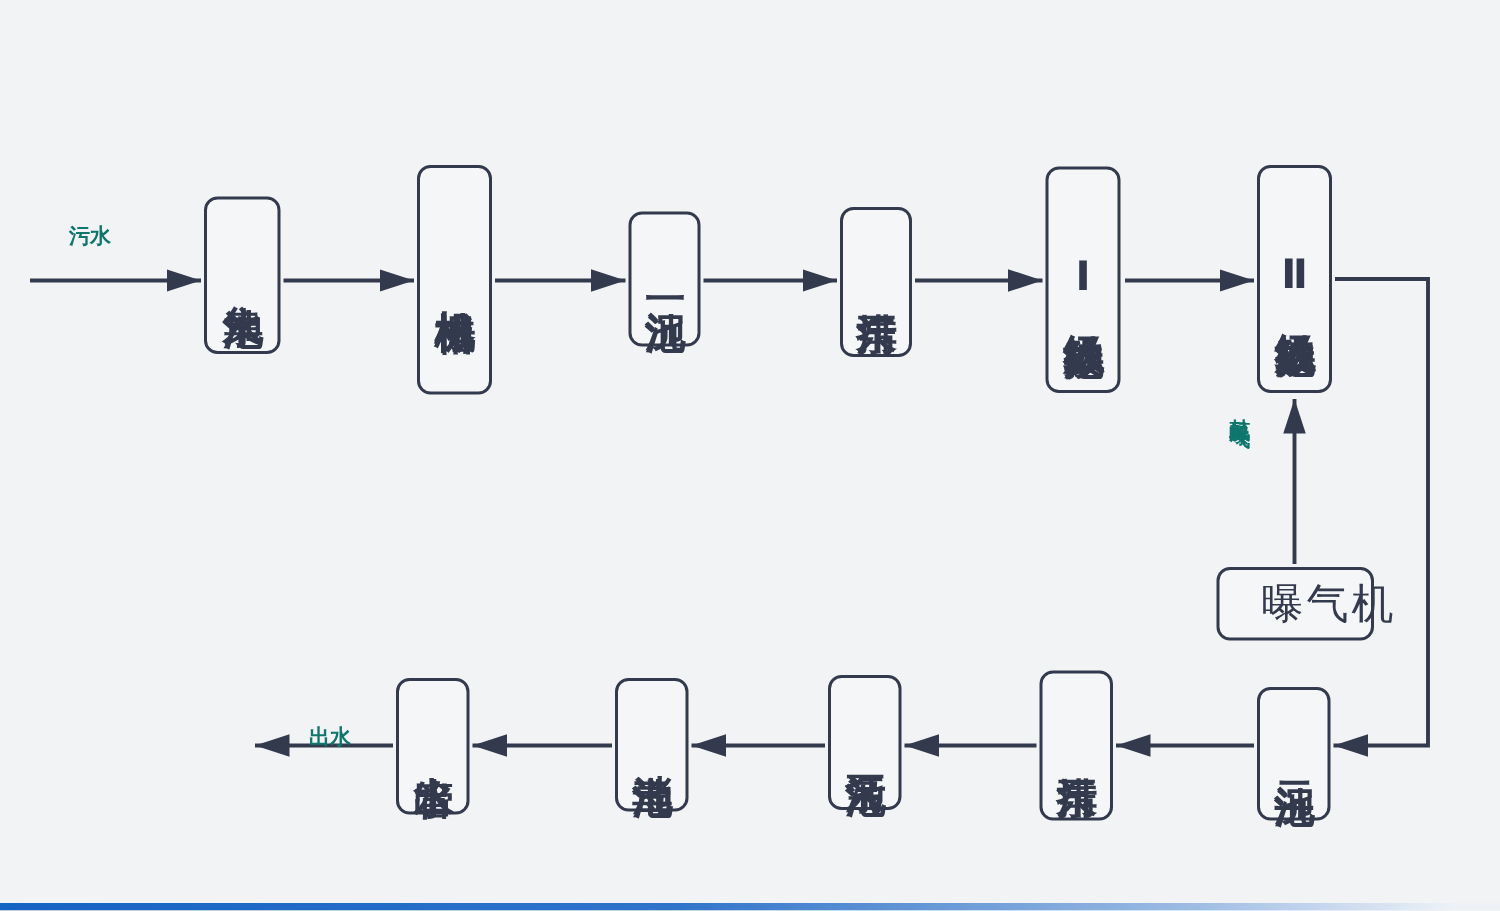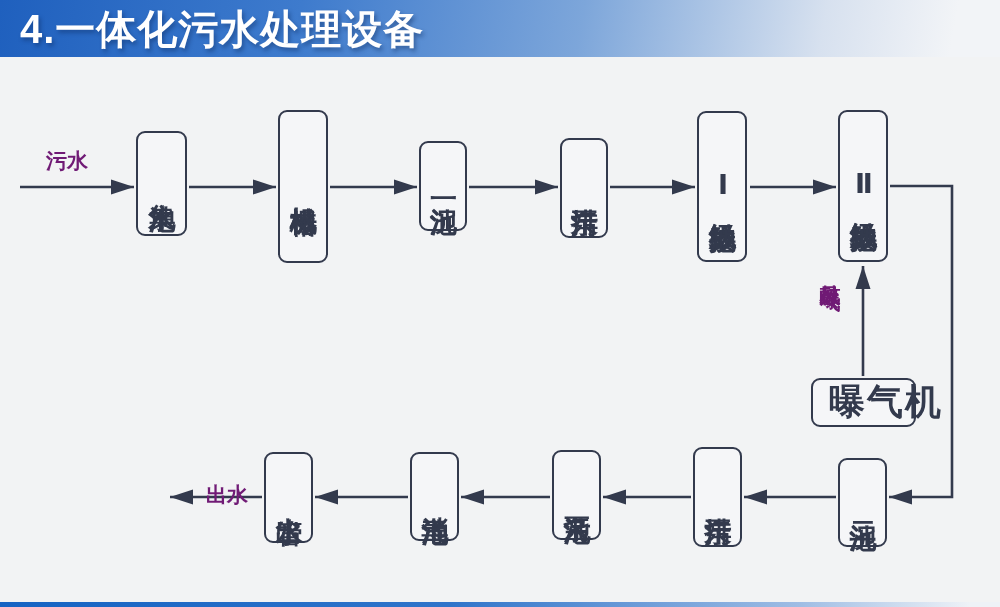--- a/index.html
+++ b/index.html
@@ -70,49 +70,46 @@
   .node .vtext {
     writing-mode: vertical-rl;
     text-orientation: upright;
     font-size: 27px;
     line-height: 1;
     font-weight: 600;
     letter-spacing: 1px;
     white-space: nowrap;
   }
   .node .htext {
-    font-size: 36px;
-    font-weight: 700;
+    font-size: 28px;
+    font-weight: 400;
     letter-spacing: 2px;
     white-space: nowrap;
     margin-left: 45px;
   }
   
   .flow-label {
     position: absolute;
-    color: #701a75;
-    font-size: 21px;
+    color: #0f766e;
+    font-size: 14px;
     font-weight: 600;
     line-height: 1;
     white-space: nowrap;
   }
   .flow-label.vlabel {
     writing-mode: vertical-rl;
     text-orientation: upright;
     letter-spacing: 2px;
   }
 </style>
 </head>
 <body>
 
 <div class="slide">
 
-  <header class="title-bar">
-    <h1>4.一体化污水处理设备</h1>
-  </header>
 
   <svg class="connectors" viewBox="0 0 1000 607">
     <defs>
       <marker id="arrowhead" markerUnits="userSpaceOnUse" markerWidth="26" markerHeight="18" refX="23" refY="9" orient="auto">
         <path d="M0,1.5 L23,9 L0,16.5 Z" fill="#333a4d"></path>
       </marker>
     </defs>
     <g stroke="#333a4d" stroke-width="2.6" fill="none">
       <path d="M20,187 L134,187" marker-end="url(#arrowhead)"></path>
       <path d="M189,187 L276,187" marker-end="url(#arrowhead)"></path>

